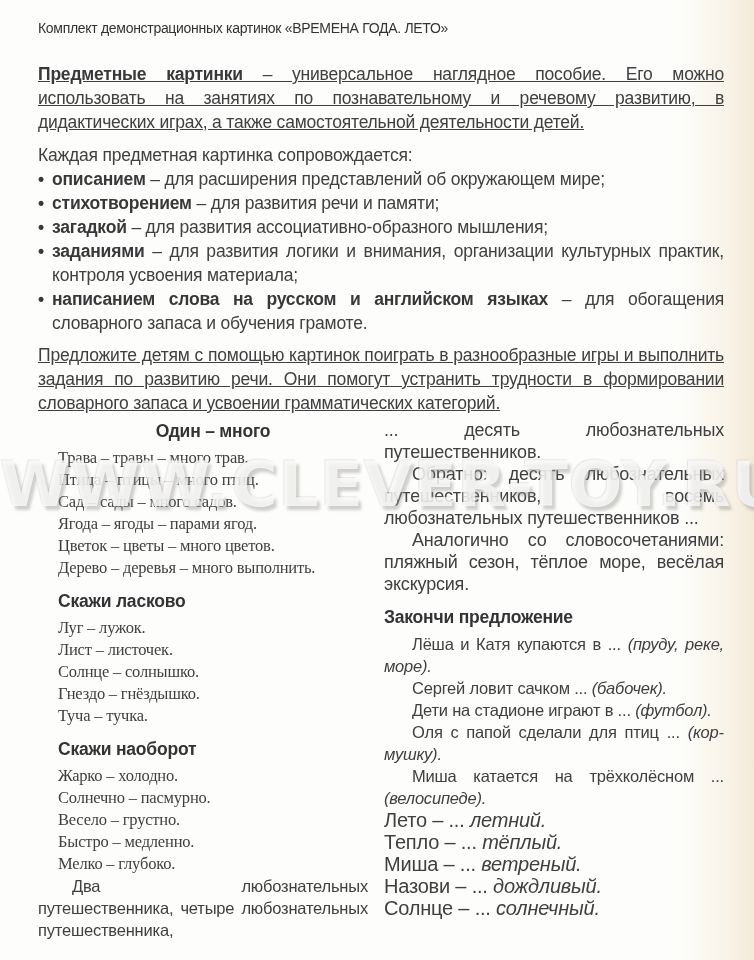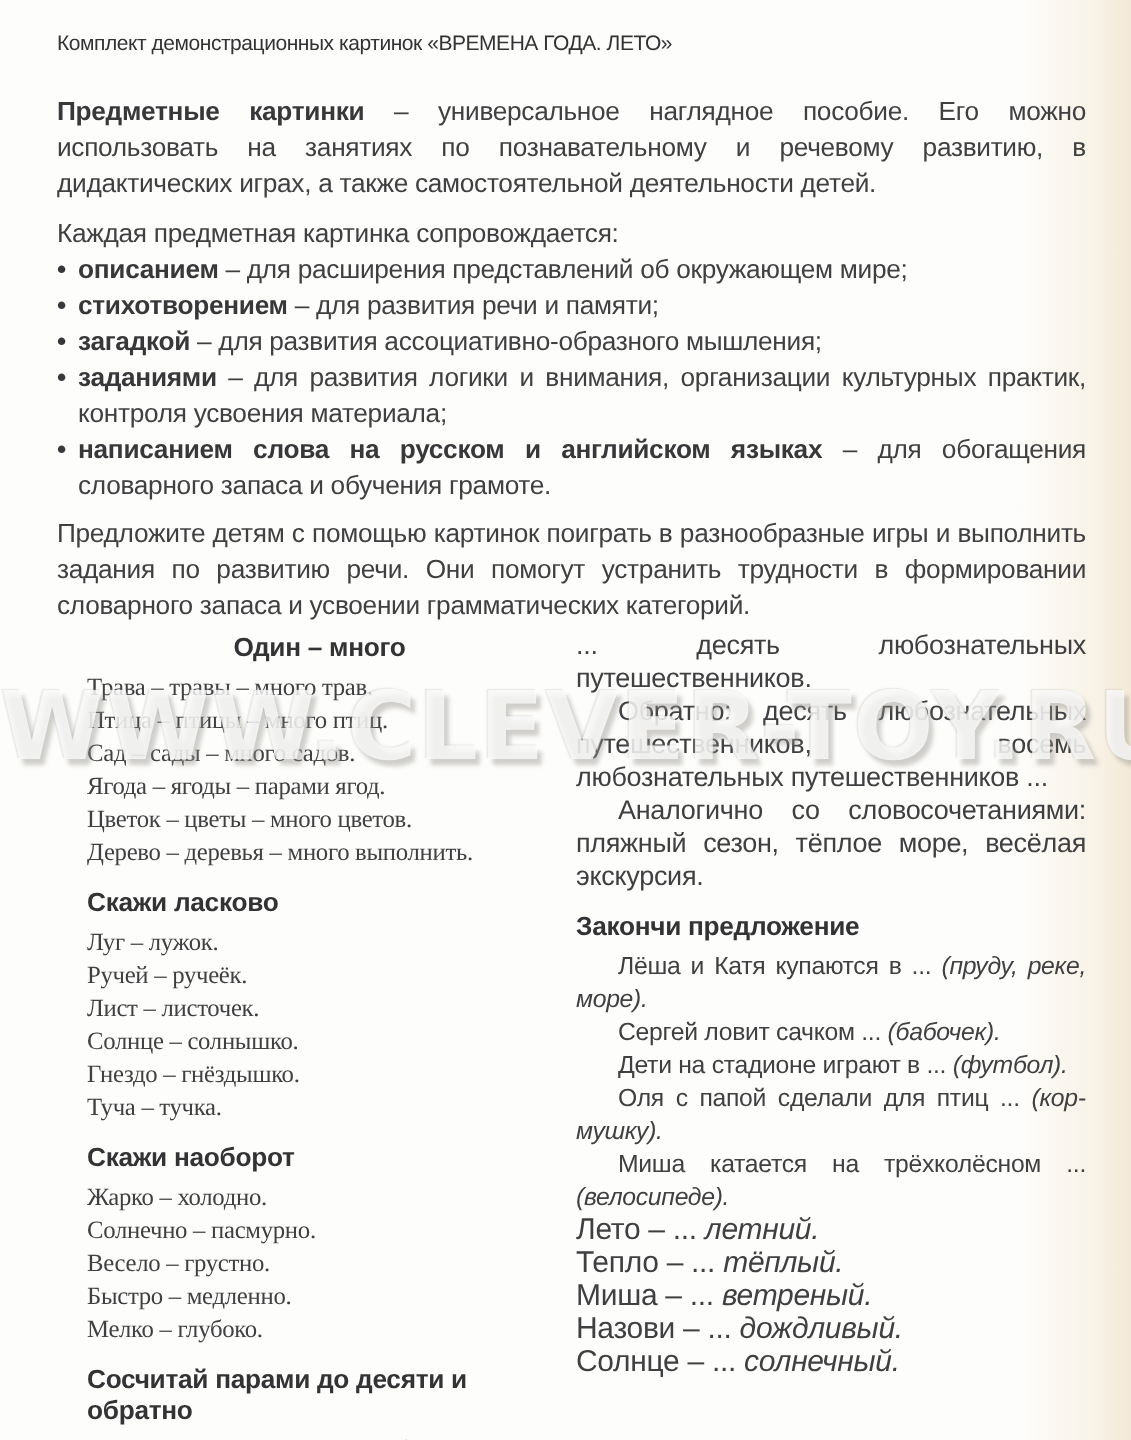--- a/index.html
+++ b/index.html
@@ -17,20 +17,21 @@
   .title {
     font-size:14px; font-weight:normal; color:#333335;
     letter-spacing:-0.3px;
     margin-bottom:26px;
     white-space:nowrap;
   }
   .para {
     font-size:17.5px; line-height:24px;
     text-align:justify;
     letter-spacing:-0.2px;
+    text-decoration:underline;
   }
   .para b { color:#38383a; }
   .intro { margin-bottom:9px; }
   .lead-line { font-size:17.5px; line-height:24px; letter-spacing:-0.2px; }
   .bullets { list-style:none; margin-bottom:8px; }
   .bullets li {
     position:relative;
     padding-left:14px;
     font-size:17.5px; line-height:24px;
     text-align:justify;
@@ -120,34 +121,32 @@
       <div class="sec-heading">Один – много</div>
       <div class="word-line">Трава – травы – много трав.</div>
       <div class="word-line">Птица – птицы – много птиц.</div>
       <div class="word-line">Сад – сады – много садов.</div>
       <div class="word-line">Ягода – ягоды – парами ягод.</div>
       <div class="word-line">Цветок – цветы – много цветов.</div>
       <div class="word-line">Дерево – деревья – много выполнить.</div>
 
       <div class="sec-heading">Скажи ласково</div>
       <div class="word-line">Луг – лужок.</div>
-      <div class="word-line">Ручей – ручеёк.</div>
       <div class="word-line">Лист – листочек.</div>
       <div class="word-line">Солнце – солнышко.</div>
       <div class="word-line">Гнездо – гнёздышко.</div>
       <div class="word-line">Туча – тучка.</div>
 
       <div class="sec-heading">Скажи наоборот</div>
       <div class="word-line">Жарко – холодно.</div>
       <div class="word-line">Солнечно – пасмурно.</div>
       <div class="word-line">Весело – грустно.</div>
       <div class="word-line">Быстро – медленно.</div>
       <div class="word-line">Мелко – глубоко.</div>
 
-      <div class="sec-heading">Сосчитай парами до десяти и обратно</div>
       <p class="count-para">Два любознательных путешественника, четыре любознательных путешественника,</p>
     </div>
 
     <div class="col-right">
       <p class="rc-para">... десять любознательных путешественни­ков.</p>
       <p class="rc-para indent">Обратно: десять любознательных путеше­ственников, восемь любознательных путеше­ственников ...</p>
       <p class="rc-para indent">Аналогично со словосочетаниями: пляжный сезон, тёплое море, весёлая экскурсия.</p>
 
       <div class="sec-heading">Закончи предложение</div>
       <p class="rc-item"><span>Лёша и Катя купаются в ... </span><span class="italic">(пруду, реке, море).</span></p>

